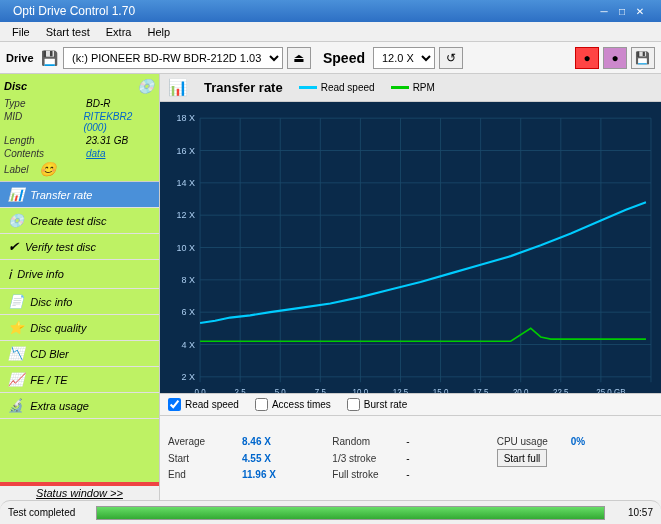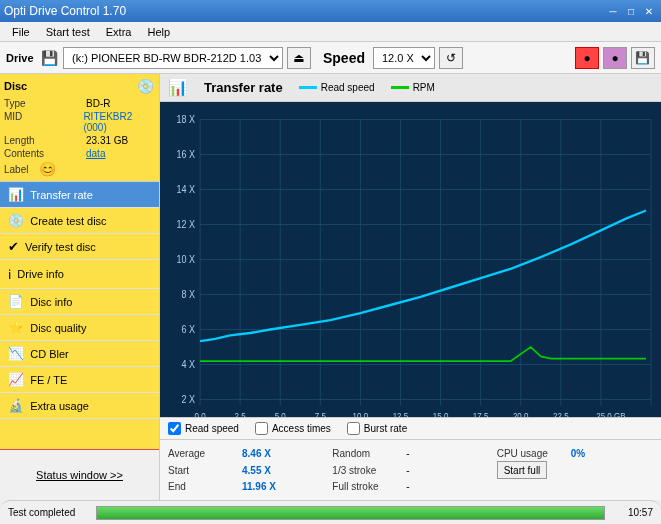--- a/index.html
+++ b/index.html
@@ -5,21 +5,21 @@
     * { box-sizing: border-box; margin: 0; padding: 0; }
     body { font-family: 'Segoe UI', Tahoma, sans-serif; font-size: 11px; background: #f0f0f0; width: 661px; height: 524px; overflow: hidden; }
 
     
     .title-bar {
       background: linear-gradient(to bottom, #4a90d9, #2d6fc4);
       color: white;
       height: 22px;
       display: flex;
       align-items: center;
-      padding: 0 4px;
+      padding: 0 13px;
       justify-content: space-between;
     }
     .title-bar-text { font-size: 12px; font-weight: normal; }
     .title-bar-buttons { display: flex; gap: 2px; }
     .title-btn {
       width: 16px; height: 16px; border: none;
       font-size: 10px; cursor: pointer; color: white;
       background: transparent; display: flex; align-items: center; justify-content: center;
     }
 
@@ -77,24 +77,25 @@
     
     .main-area {
       display: flex;
       height: calc(524px - 22px - 20px - 32px - 24px);
     }
 
     
     .sidebar {
       width: 160px;
       min-width: 160px;
-      background: #fde047;
+      background: #bef264;
       border-right: 1px solid #ccc;
       display: flex;
       flex-direction: column;
+      font-style: italic;
     }
 
     
     .disc-section {
       border-bottom: 1px solid #ccc;
       padding: 4px;
     }
     .disc-header {
       display: flex;
       align-items: center;
@@ -132,22 +133,22 @@
       font-size: 11px;
       cursor: pointer;
       gap: 6px;
       border-bottom: 1px solid #e0e0e0;
     }
     .nav-item.active { background: #4a90d9; color: white; }
     .nav-item .nav-icon { font-size: 13px; }
 
     
     .status-btn {
-      border-top: 1px solid #ef4444;
-      padding: 19px 8px;
+      border-top: 4px solid #ef4444;
+      padding: 1px 8px;
       font-size: 11px;
       cursor: pointer;
       background: #f0f0f0;
       display: flex; align-items: center; justify-content: center;
       color: #000;
       text-decoration: underline;
     }
 
     
     .chart-area {
@@ -188,21 +189,21 @@
       align-items: center;
       gap: 16px;
     }
     .checkbox-item {
       display: flex; align-items: center; gap: 4px; font-size: 10px; cursor: pointer;
     }
     .checkbox-item input { margin: 0; }
 
     
     .stats-area {
-      padding: 8px 8px;
+      padding: 20px 8px;
       background: #f5f5f5;
       border-top: 1px solid #ccc;
       display: grid;
       grid-template-columns: 1fr 1fr 1fr;
       gap: 2px 8px;
     }
     .stat-row { display: flex; align-items: center; gap: 4px; font-size: 10px; }
     .stat-key { min-width: 70px; color: #333; }
     .stat-val { color: #0066cc; font-weight: bold; min-width: 40px; }
     .stat-val.dash { color: #000; font-weight: normal; }

